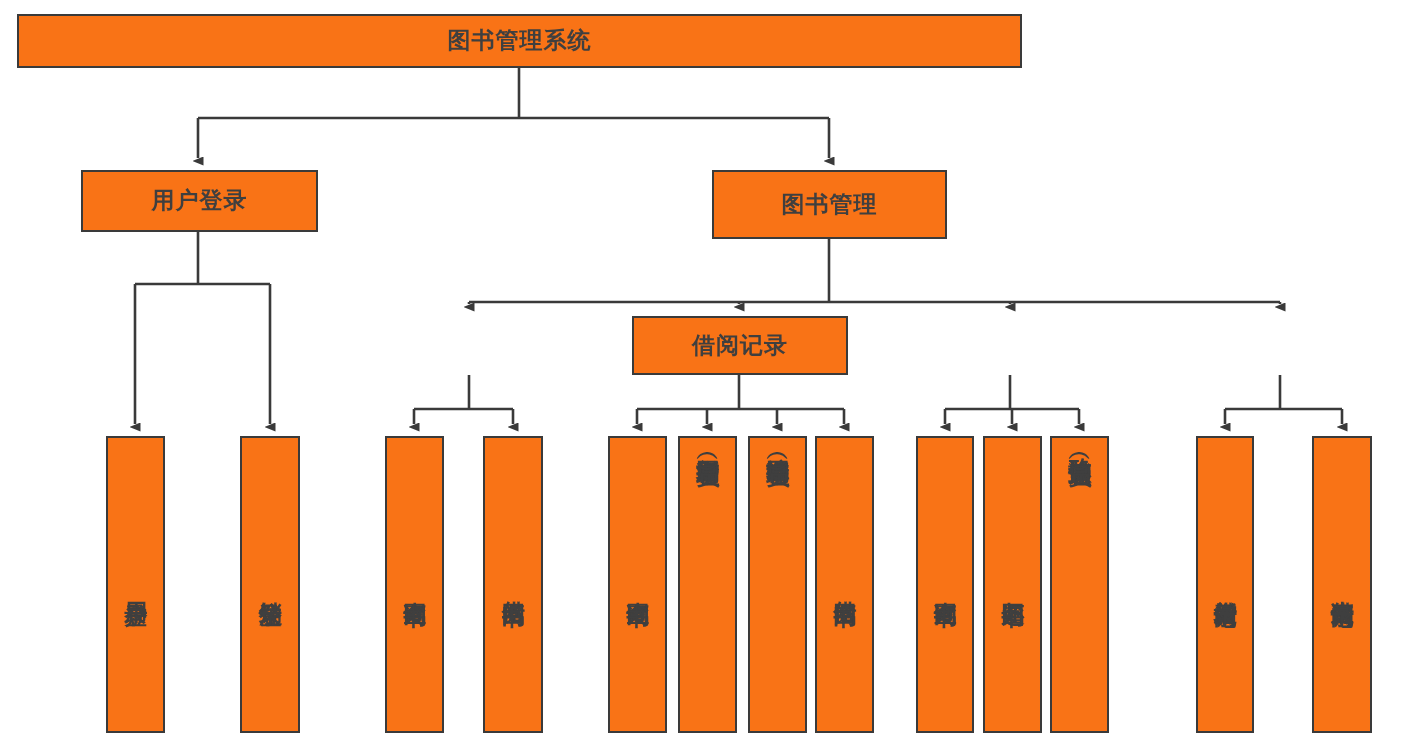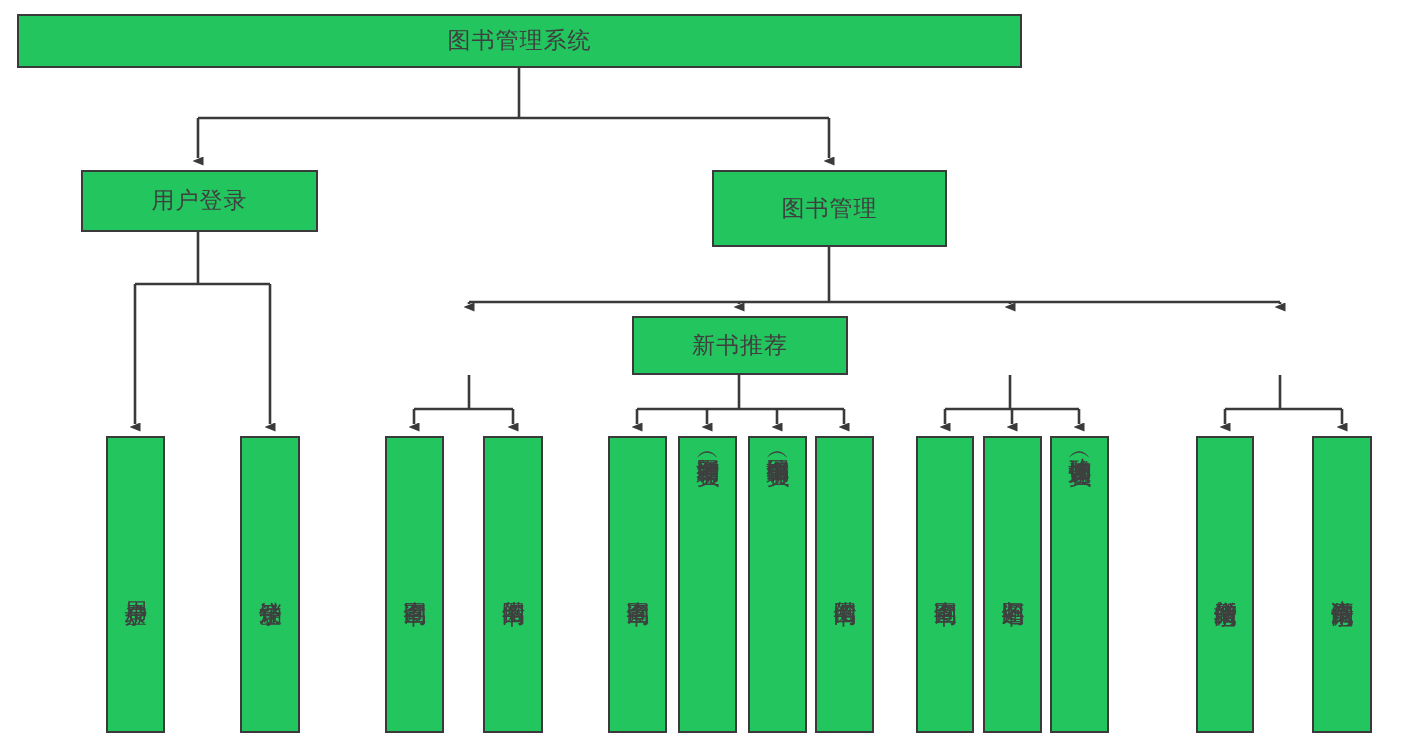--- a/index.html
+++ b/index.html
@@ -21,27 +21,28 @@
     position: absolute;
     left: 0;
     top: 0;
     width: 1405px;
     height: 747px;
   }
   .node {
     position: absolute;
     box-sizing: border-box;
     border: 2px solid #3a3a3a;
-    background: #22c55e;
+    background: #f97316;
     color: #3f3f3f;
     display: flex;
     align-items: center;
     justify-content: center;
     text-align: center;
     z-index: 2;
+    font-weight: bold;
   }
   .node.h {
     font-size: 23px;
     letter-spacing: 1px;
     line-height: 1.2;
   }
   .node.v {
     font-size: 23px;
     line-height: 1.12;
     letter-spacing: 1px;
@@ -125,26 +126,26 @@
     </g>
   </svg>
 
   <div class="node h" style="left:17px; top:14px; width:1005px; height:54px;">
     <span>图书管理系统</span>
   </div>
 
   <div class="node h" style="left:81px; top:170px; width:237px; height:62px;">
     <span>用户登录</span>
   </div>
-  <div class="node h" style="left:712px; top:170px; width:235px; height:77px;">
+  <div class="node h" style="left:712px; top:170px; width:235px; height:69px;">
     <span>图书管理</span>
   </div>
 
   <div class="node h" style="left:632px; top:316px; width:216px; height:59px;">
-    <span>新书推荐</span>
+    <span>借阅记录</span>
   </div>
 
   <div class="node v mid" style="left:106px; top:436px; width:59px; height:297px;">
     <span class="vtext">用户登录</span>
   </div>
   <div class="node v mid" style="left:240px; top:436px; width:60px; height:297px;">
     <span class="vtext">注销登录</span>
   </div>
 
   <div class="node v mid" style="left:385px; top:436px; width:59px; height:297px;">

